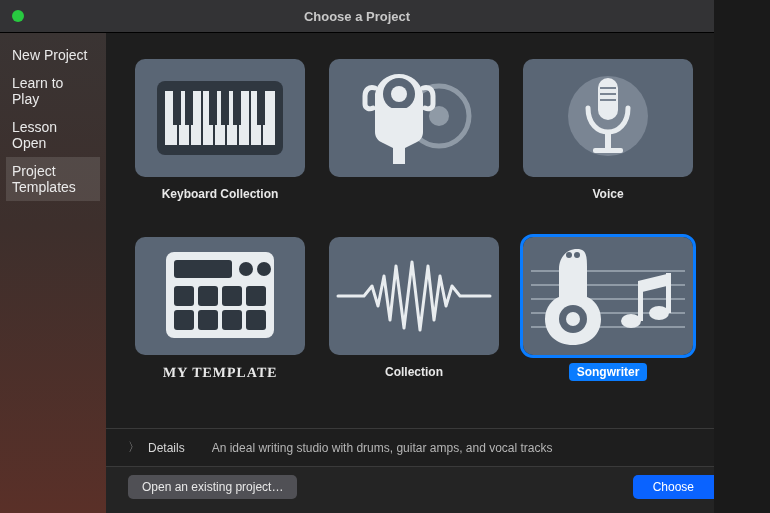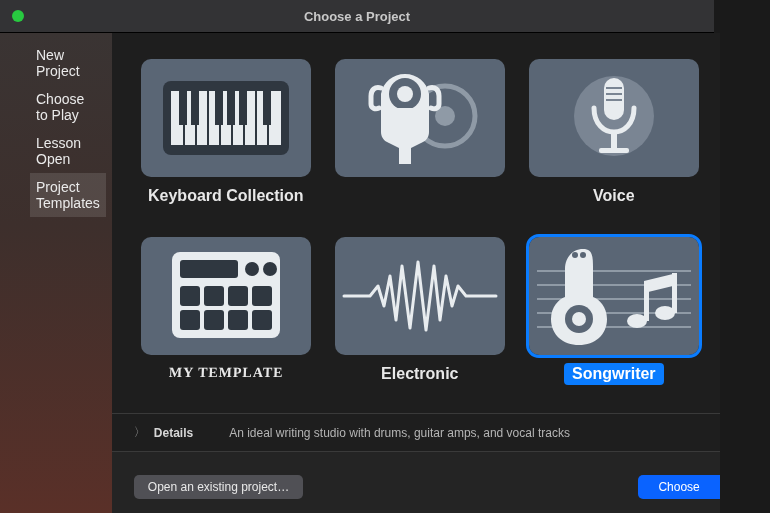--- a/index.html
+++ b/index.html
@@ -43,21 +43,20 @@
 .content {
   flex: 1;
   display: flex;
   min-height: 0;
   border-top: 1px solid #000;
 }
 .sidebar {
   width: 156px;
   background: linear-gradient(180deg, #3a3433 0%, #3d2f2c 40%, #5a3028 100%);
   padding-top: 8px;
-  padding-left: 24px;
 }
 .sidebar-item {
   padding: 6px 12px;
   font-size: 14px;
   color: #eaeaea;
   cursor: pointer;
 }
 .sidebar-item.selected {
   background: rgba(255,255,255,0.12);
   border-radius: 0;
@@ -98,21 +97,21 @@
   justify-content: center;
   position: relative;
   overflow: hidden;
 }
 .card.selected .tile {
   outline: 3px solid #0a7cff;
   outline-offset: 0;
 }
 .card-label {
   margin-top: 8px;
-  font-size: 16px;
+  font-size: 12px;
   font-weight: 600;
   color: #e8e8e8;
   padding: 2px 8px;
   border-radius: 4px;
   white-space: nowrap;
 }
 .card.selected .card-label {
   background: #0a7cff;
   color: #fff;
   margin-top: 8px;
@@ -130,24 +129,24 @@
   display: flex;
   align-items: center;
   gap: 8px;
   font-size: 12px;
   color: #b5b5b5;
 }
 .chevron {
   color: #999;
   font-size: 12px;
 }
-.details-label { color: #d6d6d6; font-weight: 700; margin-right: 28px; }
+.details-label { color: #d6d6d6; font-weight: 400; margin-right: 19px; }
 .footer {
   border-top: 1px solid #3a3a3a;
-  padding: 23px 0 14px 22px;
+  padding: 8px 0 14px 22px;
   display: flex;
   align-items: center;
   gap: 10px;
   background: #242424;
 }
 .btn {
   font-size: 12px;
   padding: 5px 14px;
   border-radius: 5px;
   border: none;
@@ -170,21 +169,21 @@
 <body>
 
 <div class="window">
   <div class="titlebar">
     <div class="traffic"></div>
     <div class="title">Choose a Project</div>
   </div>
   <div class="content">
     <div class="sidebar">
       <div class="sidebar-item"><span>New Project</span></div>
-      <div class="sidebar-item"><span>Choose to Play</span></div>
+      <div class="sidebar-item"><span>Learn to Play</span></div>
       <div class="sidebar-item"><span>Lesson Open</span></div>
       <div class="sidebar-item selected"><span>Project Templates</span></div>
     </div>
     <div class="main">
       <div class="grid">
 
         <div class="card">
           <div class="tile">
             <svg width="130" height="78" viewBox="0 0 130 78">
               <rect x="2" y="2" width="126" height="74" rx="8" fill="#2f3740"></rect>
@@ -266,21 +265,21 @@
           </div>
           <div class="card-label handwritten">MY TEMPLATE</div>
         </div>
 
         <div class="card">
           <div class="tile">
             <svg width="160" height="80" viewBox="0 0 160 80">
               <path d="M4 40 L30 40 L38 30 L44 50 L50 20 L56 64 L62 10 L70 72 L78 6 L86 74 L94 10 L100 64 L106 20 L112 50 L118 30 L126 40 L156 40" fill="none" stroke="#e8ecef" stroke-width="3" stroke-linejoin="round" stroke-linecap="round"></path>
             </svg>
           </div>
-          <div class="card-label">Electronic</div>
+          <div class="card-label">Collection</div>
         </div>
 
         <div class="card selected">
           <div class="tile">
             <svg width="170" height="110" viewBox="0 0 170 110">
               <g stroke="#8f9aa6" stroke-width="2">
                 <line x1="8" y1="30" x2="162" y2="30"></line>
                   <line x1="8" y1="44" x2="162" y2="44"></line>
                   <line x1="8" y1="58" x2="162" y2="58"></line>
                   <line x1="8" y1="72" x2="162" y2="72"></line>

